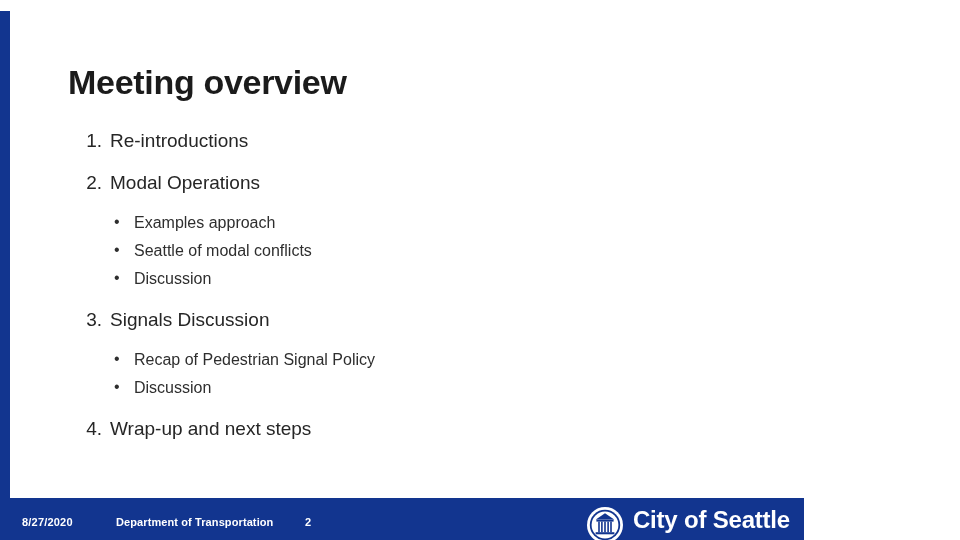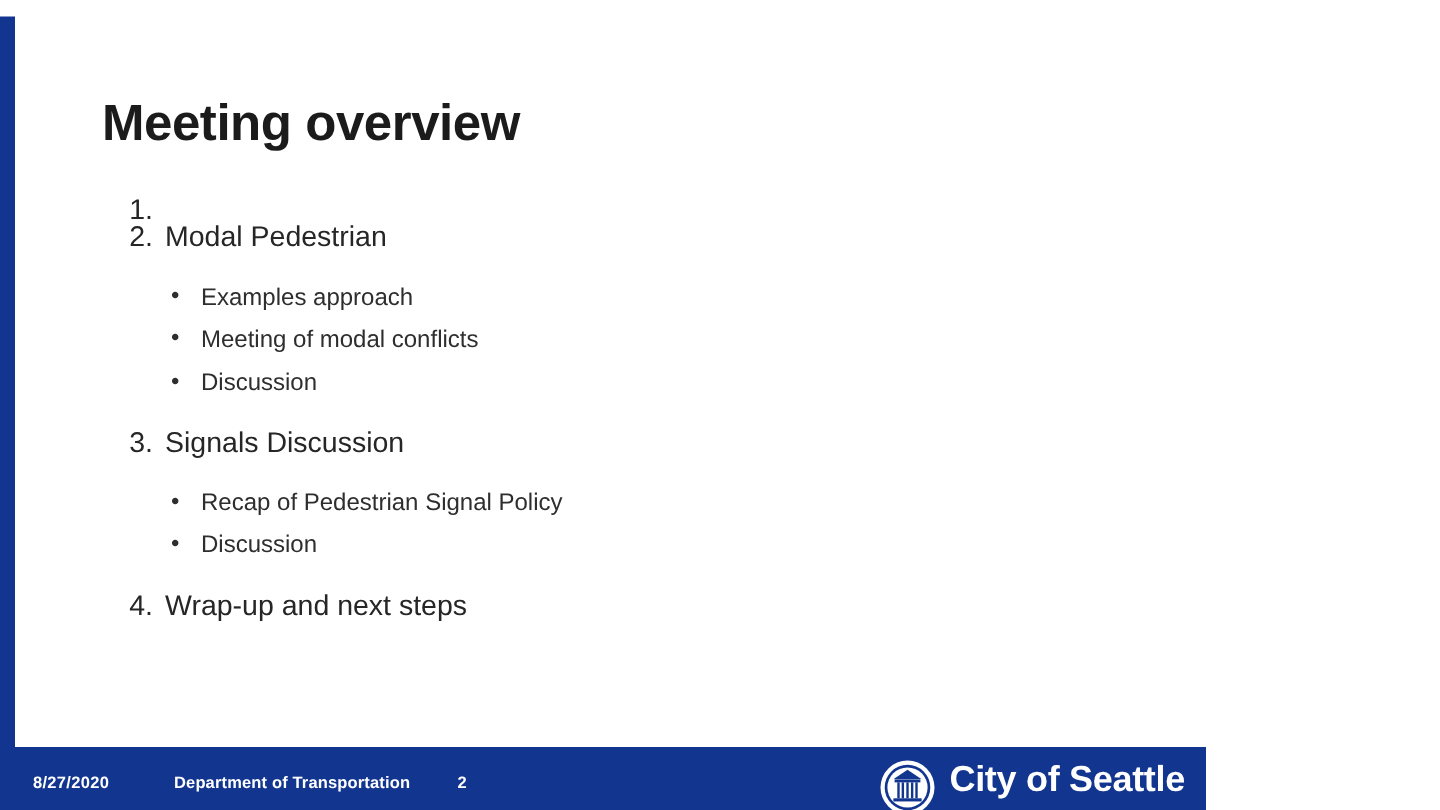--- a/index.html
+++ b/index.html
@@ -147,34 +147,35 @@
 <div class="slide">
 
   <div class="left-bar"></div>
 
   <div class="slide-title">Meeting overview</div>
 
   <div class="content">
 
     <div class="lvl1">
       <span class="num">1.</span>
+      <span>Re-introductions</span>
     </div>
 
     <div class="lvl1">
       <span class="num">2.</span>
-      <span>Modal Pedestrian</span>
+      <span>Modal Operations</span>
     </div>
     <div class="sub-group">
       <div class="lvl2">
         <span class="bullet">•</span>
         <span>Examples approach</span>
       </div>
       <div class="lvl2">
         <span class="bullet">•</span>
-        <span>Meeting of modal conflicts</span>
+        <span>Seattle of modal conflicts</span>
       </div>
       <div class="lvl2">
         <span class="bullet">•</span>
         <span>Discussion</span>
       </div>
     </div>
 
     <div class="lvl1">
       <span class="num">3.</span>
       <span>Signals Discussion</span>

